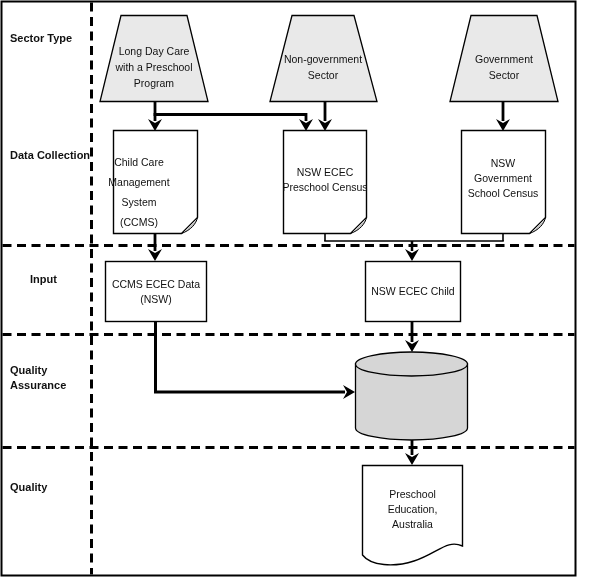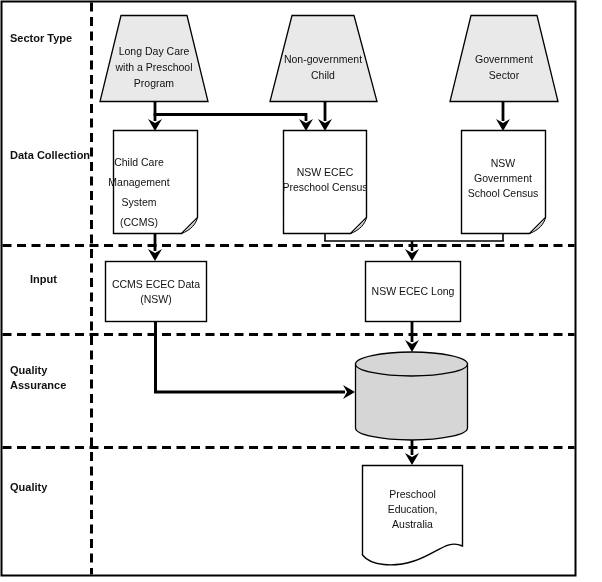--- a/index.html
+++ b/index.html
@@ -98,36 +98,36 @@
   <div class="label" style="left:10px; top:148px;">Data Collection</div>
   <div class="label" style="left:10px; top:272px;padding-left:20px;">Input</div>
   <div class="label" style="left:10px; top:363px;">Quality
 Assurance</div>
   <div class="label" style="left:10px; top:480px;">Quality</div>
 
   <div class="t" style="left:154px;   top:43px;  width:100px; line-height:16px;">Long Day Care
 with a Preschool
 Program</div>
   <div class="t" style="left:323px;   top:51px;  width:110px; line-height:16px;">Non-government
-Child</div>
+Sector</div>
   <div class="t" style="left:504px;   top:51px;  width:100px; line-height:16px;">Government
 Sector</div>
 
   <div class="t" style="left:139px; top:152px; width:94px;  line-height:20px;">Child Care
 Management
 System
 (CCMS)</div>
   <div class="t" style="left:325px;   top:165px; width:88px;">NSW ECEC
 Preschool Census</div>
   <div class="t" style="left:503px;   top:156px; width:90px;">NSW
 Government
 School Census</div>
 
   <div class="t" style="left:156px;   top:277px; width:96px;">CCMS ECEC Data
 (NSW)</div>
-  <div class="t" style="left:413px;   top:284px; width:96px;">NSW ECEC Long</div>
+  <div class="t" style="left:413px;   top:284px; width:96px;">NSW ECEC Child</div>
 
 
   <div class="t" style="left:412.5px; top:487px; width:90px;">Preschool
 Education,
 Australia</div>
 
 </div>
 
 </body></html>

